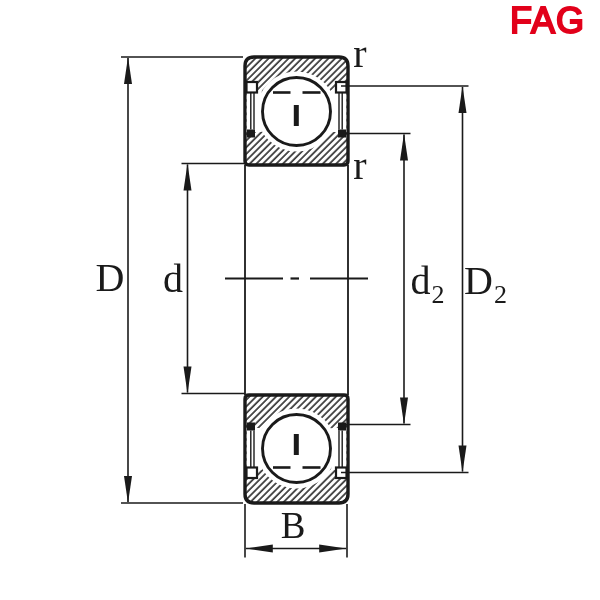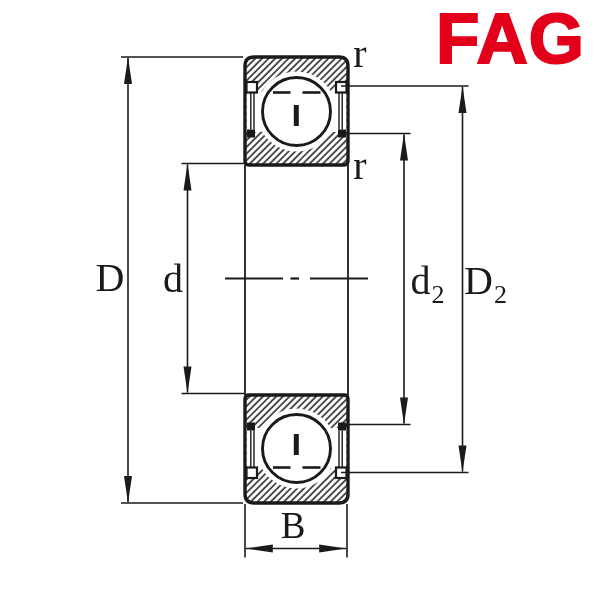--- a/index.html
+++ b/index.html
@@ -17,21 +17,21 @@
     font-size: 26px; vertical-align: baseline; position: relative; top: 9px; left: 1px;
   }
   .dim-label.small { font-size: 37px; }
   .r-label {
     position: absolute; transform: translate(-50%, -60%);
     font-size: 40px; color: #1a1a1a; line-height: 1; font-style: normal;
   }
   .fag-logo {
     position: absolute; top: 3px; right: 15px;
     font-family: "Liberation Sans", sans-serif;
-    font-size: 71px; font-weight: bold; line-height: 1; letter-spacing: 1px;
+    font-size: 36px; font-weight: normal; line-height: 1; letter-spacing: 1px;
     -webkit-text-stroke: 2px currentColor;
   }
 </style>
 </head>
 <body>
 
 <div class="canvas">
 
   <svg class="drawing-svg" width="600" height="600" viewBox="0 0 600 600">
     <defs>

